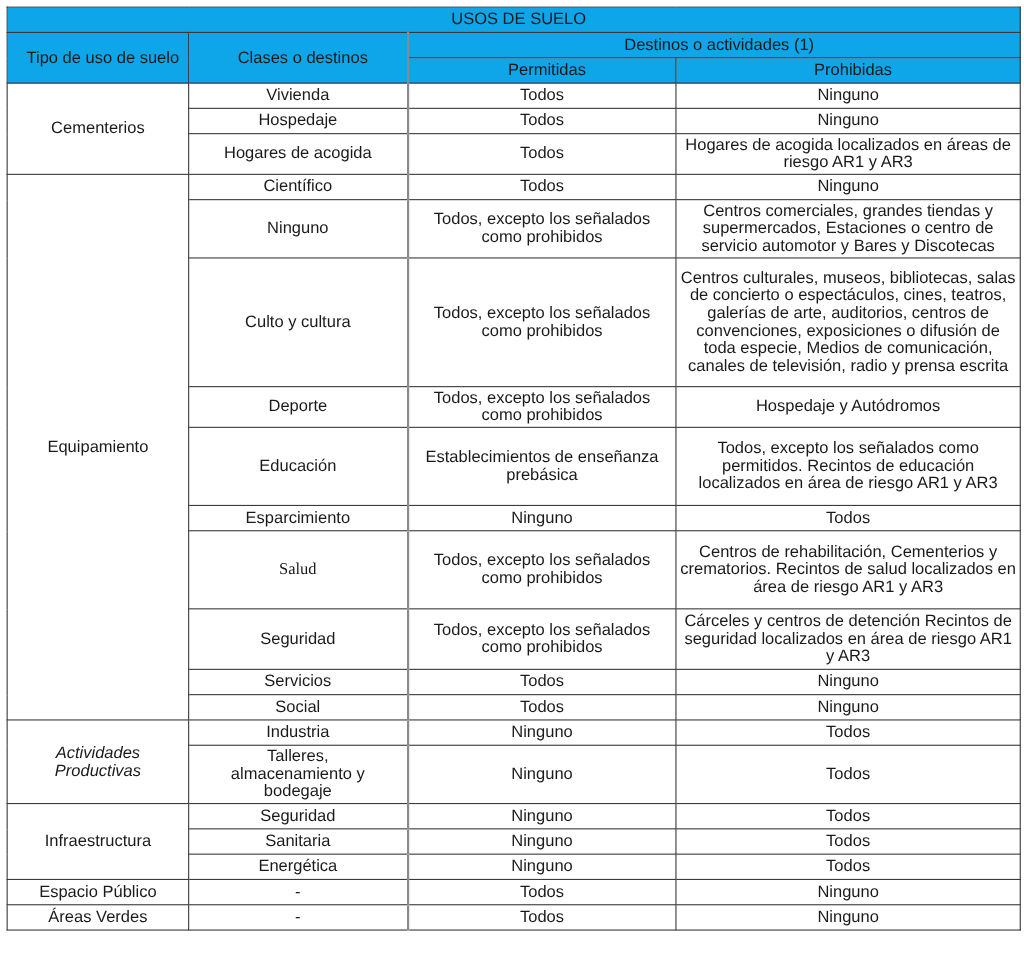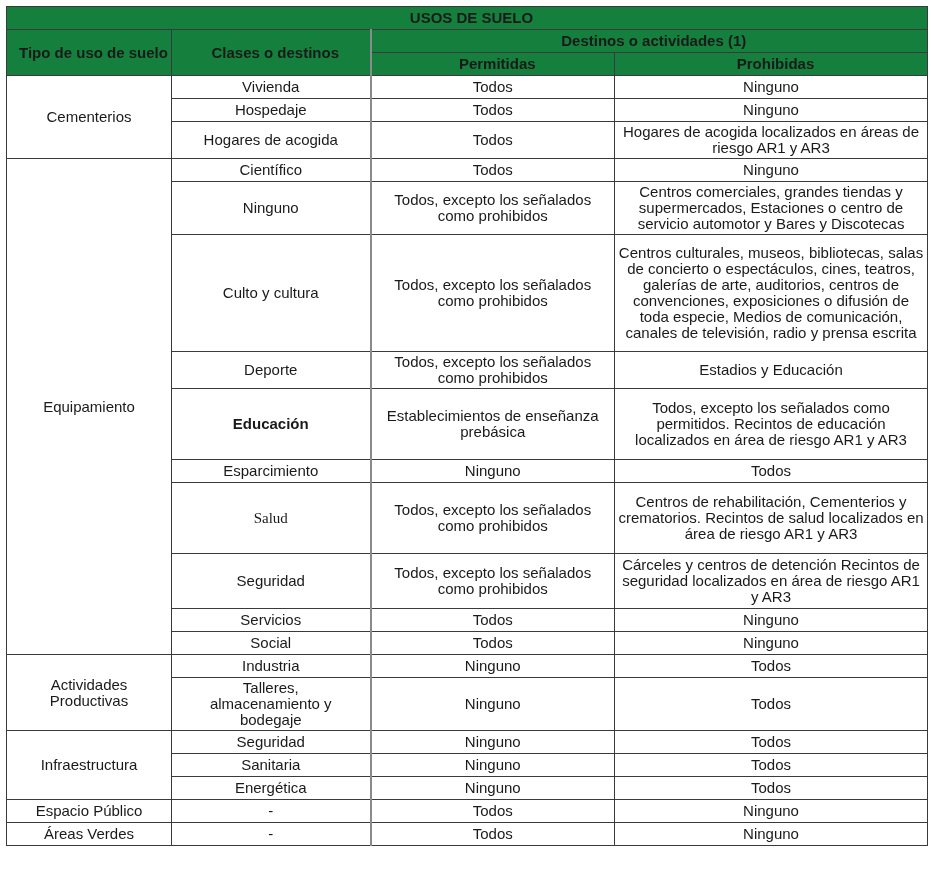--- a/index.html
+++ b/index.html
@@ -14,30 +14,30 @@
     table-layout: fixed;
   }
   td, th {
     border: 1px solid #3a3a3a;
     text-align: center;
     vertical-align: middle;
     padding: 0 3px;
     line-height: 16px;
     font-weight: normal;
   }
-  th { background: #15803d; font-weight: bold; padding-left: 12px; }
+  th { background: #0ea5e9; font-weight: normal; padding-left: 12px; }
   .title-row th { height: 22px; }
   .h2 th { height: 22px; }
   .h3 th { height: 22px; }
   td { height: 22px; }
   .sep-gray { border-right: 2px solid #8a8a8a; }
   .tall2 { height: 36px; }
   .tall3 { height: 52px; }
   .tall7 { height: 116px; }
-  .tall-edu { height: 70px; font-weight: bold; }
+  .tall-edu { height: 70px; }
   .tall-salud { height: 70px; font-family: Liberation Serif, serif; }
   .tall-seg { height: 54px; }
 </style>
 </head>
 <body>
 
 <table>
   <colgroup>
     <col style="width:165px">
     <col style="width:199px">
@@ -89,21 +89,21 @@
       <td>Centros comerciales, grandes tiendas y supermercados, Estaciones o centro de servicio automotor y Bares y Discotecas</td>
     </tr>
     <tr>
       <td class="sep-gray tall7">Culto y cultura</td>
       <td>Todos, excepto los señalados como prohibidos</td>
       <td>Centros culturales, museos, bibliotecas, salas de concierto o espectáculos, cines, teatros, galerías de arte, auditorios, centros de convenciones, exposiciones o difusión de toda especie, Medios de comunicación, canales de televisión, radio y prensa escrita</td>
     </tr>
     <tr>
       <td class="sep-gray tall2">Deporte</td>
       <td>Todos, excepto los señalados como prohibidos</td>
-      <td>Estadios y Educación</td>
+      <td>Hospedaje y Autódromos</td>
     </tr>
     <tr>
       <td class="sep-gray tall-edu">Educación</td>
       <td>Establecimientos de enseñanza prebásica</td>
       <td>Todos, excepto los señalados como permitidos. Recintos de educación localizados en área de riesgo AR1 y AR3</td>
     </tr>
     <tr>
       <td class="sep-gray">Esparcimiento</td>
       <td>Ninguno</td>
       <td>Todos</td>
@@ -123,21 +123,21 @@
       <td>Todos</td>
       <td>Ninguno</td>
     </tr>
     <tr>
       <td class="sep-gray">Social</td>
       <td>Todos</td>
       <td>Ninguno</td>
     </tr>
 
     <tr>
-      <td rowspan="2" style="padding:16px 20px;">Actividades Productivas</td>
+      <td rowspan="2" style="padding:16px 20px;font-style:italic;">Actividades Productivas</td>
       <td class="sep-gray">Industria</td>
       <td>Ninguno</td>
       <td>Todos</td>
     </tr>
     <tr>
       <td class="sep-gray tall3" style="padding:0 22px;">Talleres, almacenamiento y bodegaje</td>
       <td>Ninguno</td>
       <td>Todos</td>
     </tr>
 

